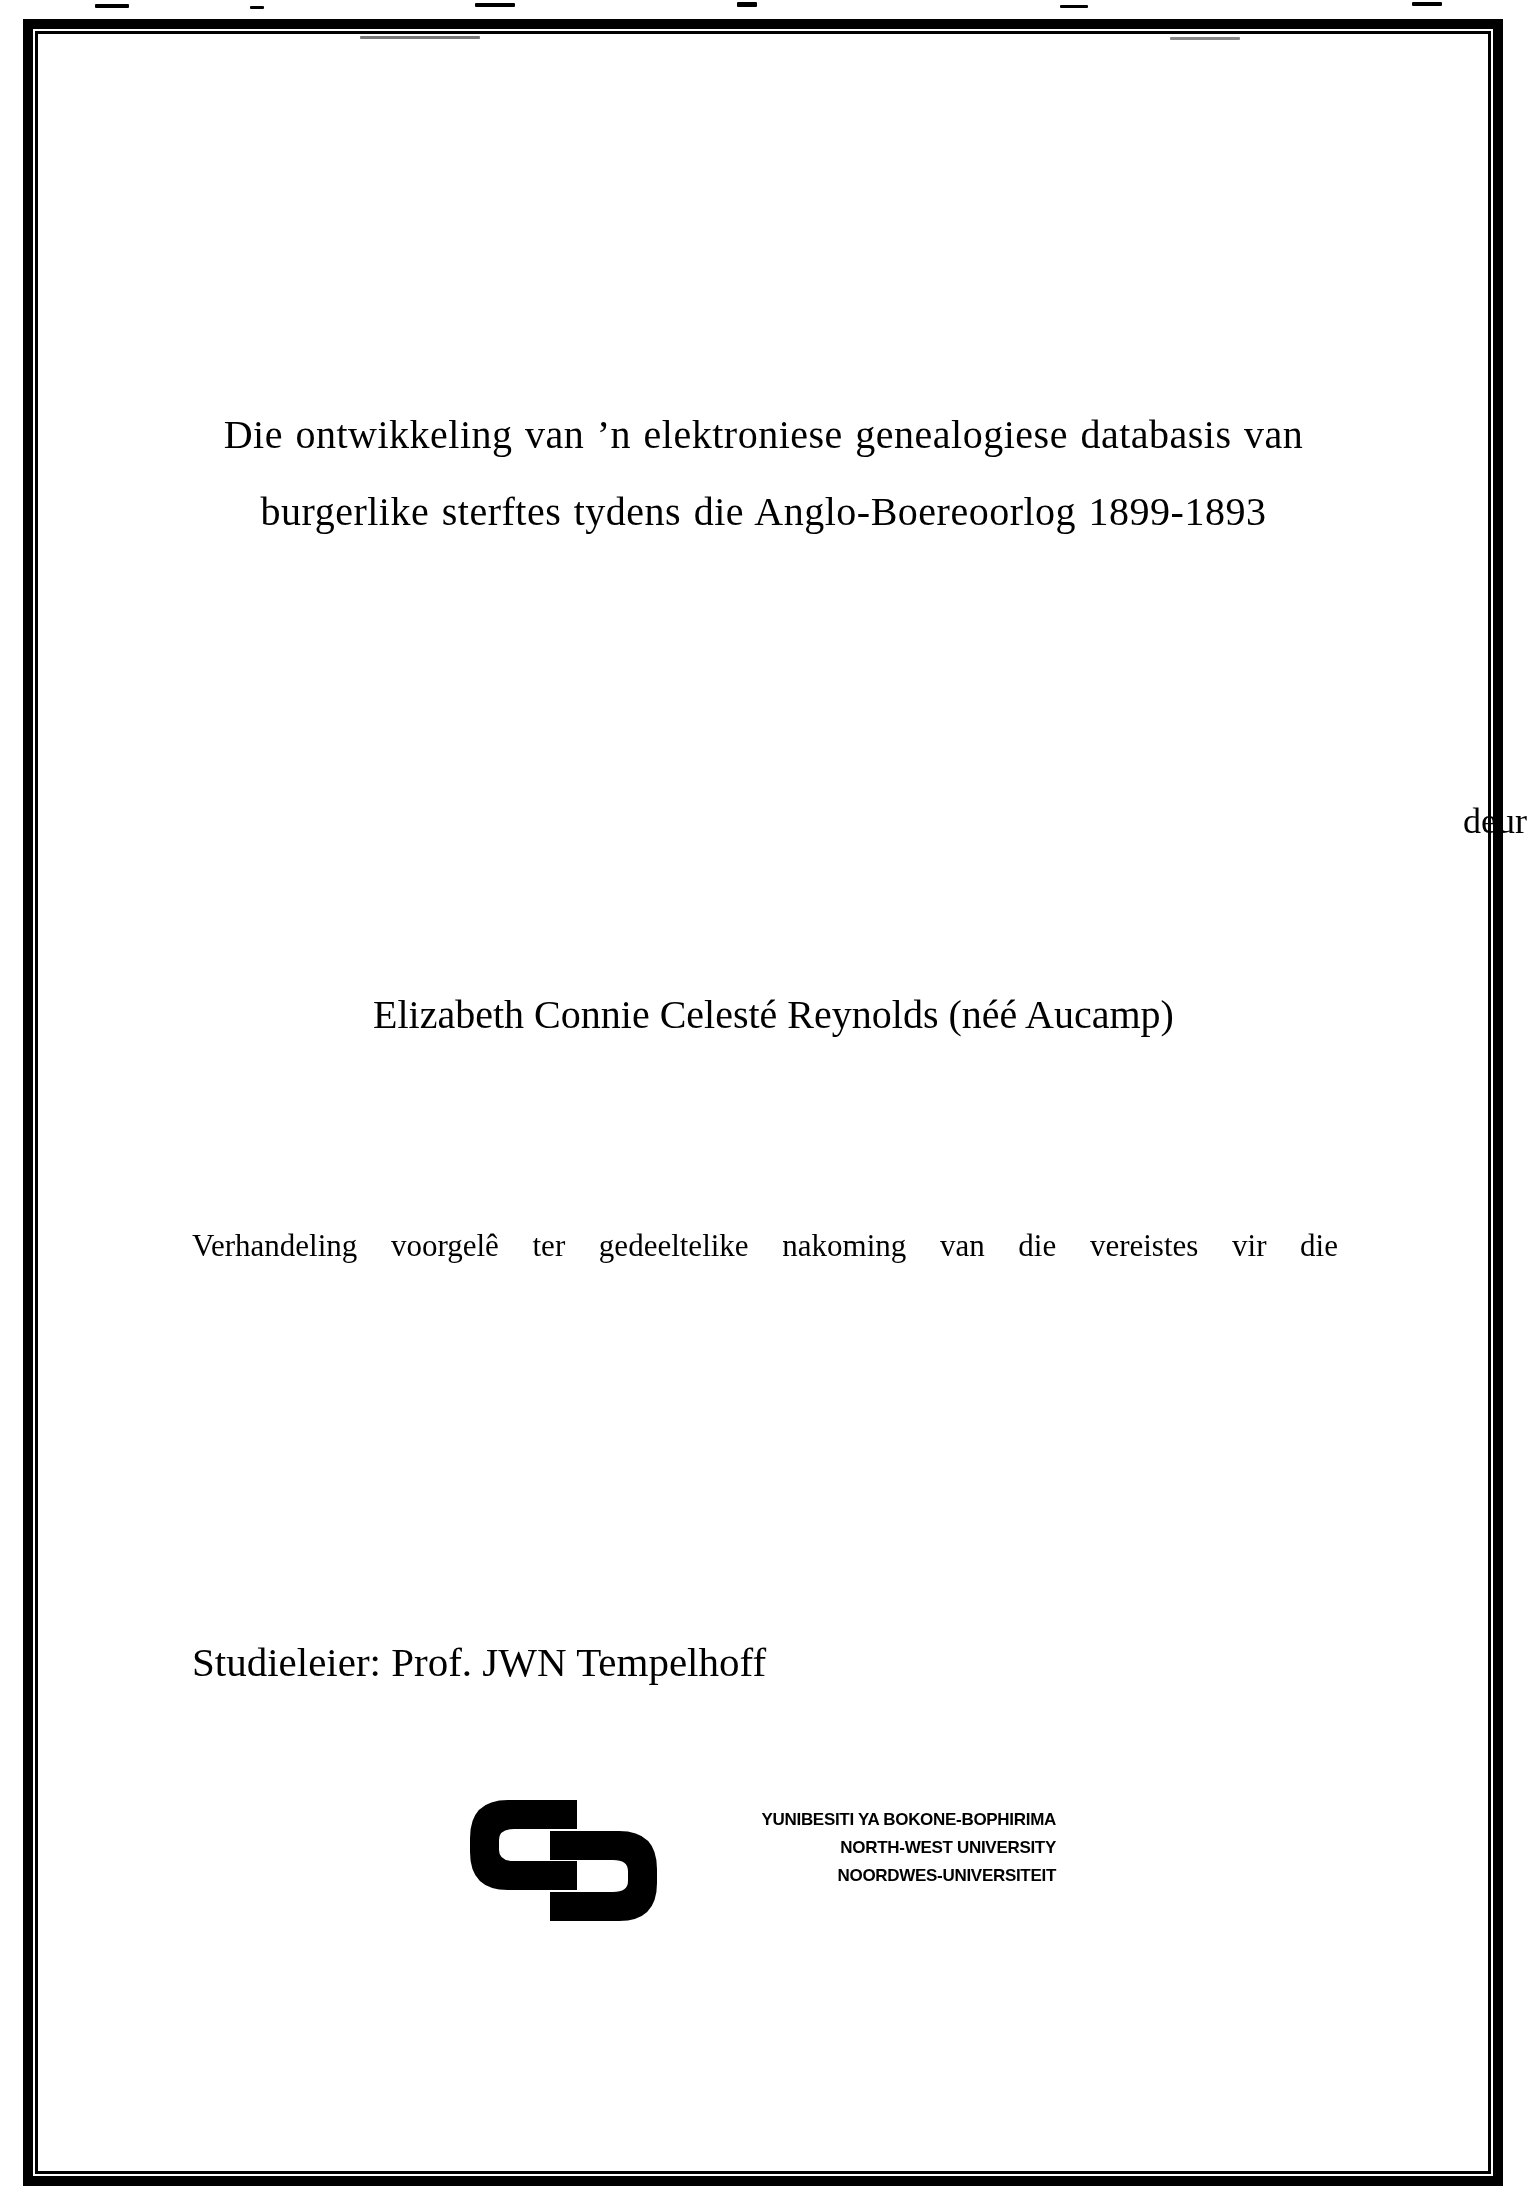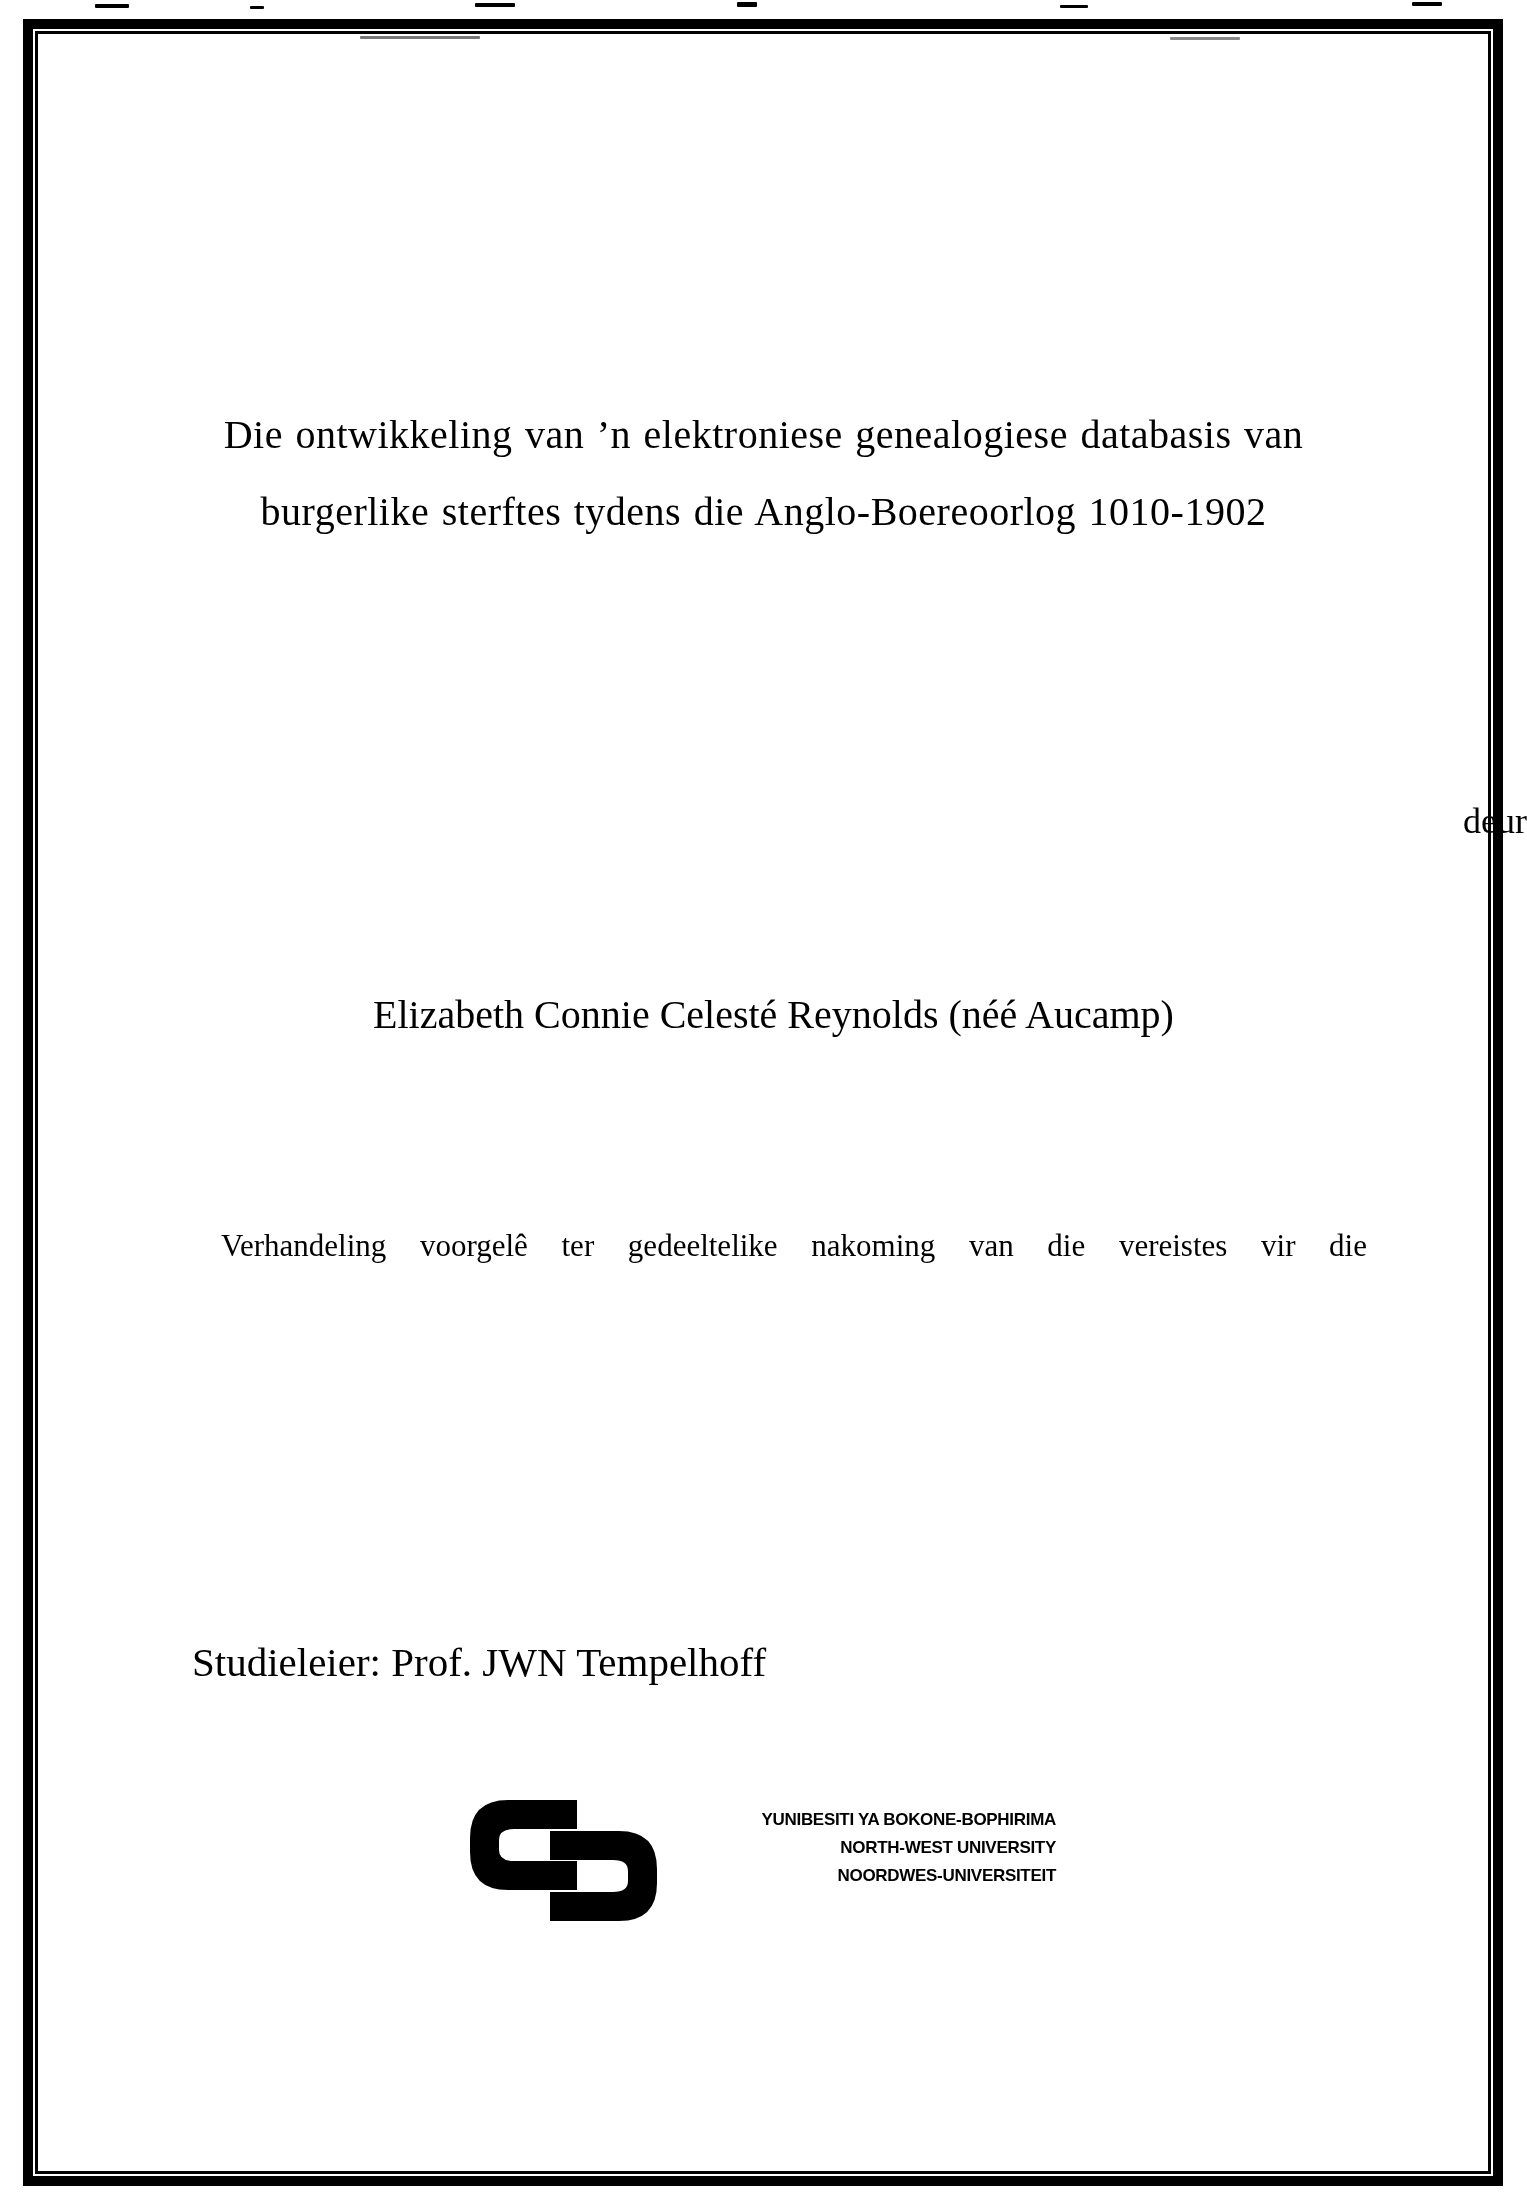--- a/index.html
+++ b/index.html
@@ -54,21 +54,20 @@
     top: 991px; left: 20px; right: 0;
     text-align: center;
     font-size: 40px;
   }
   .statement {
     position: absolute;
     top: 1226px; left: 192px;
     width: 1146px;
     font-size: 31px;
     line-height: 40px;
-    margin-left: 29px;
   }
   .statement .just {
     text-align: justify;
     text-align-last: justify;
   }
   .italic { font-style: italic; }
   .supervisor-block {
     position: absolute;
     top: 1641px; left: 192px;
     font-size: 41px;
@@ -105,21 +104,21 @@
   <div class="artifact a6"></div>
   <div class="artifact a7"></div>
   <div class="artifact a8"></div>
 
   <div class="outer-frame">
     <div class="inner-frame"></div>
   </div>
 
   <div class="title">
     <div>Die ontwikkeling van ’n elektroniese genealogiese databasis van</div>
-    <div>burgerlike sterftes tydens die Anglo-Boereoorlog 1010-1902</div>
+    <div>burgerlike sterftes tydens die Anglo-Boereoorlog 1899-1893</div>
   </div>
 
   <div class="byline">deur</div>
 
   <div class="author">Elizabeth Connie Celesté Reynolds (néé Aucamp)</div>
 
   <div class="statement">
     <div class="just">Verhandeling voorgelê ter gedeeltelike nakoming van die vereistes vir die</div>
   </div>
 

